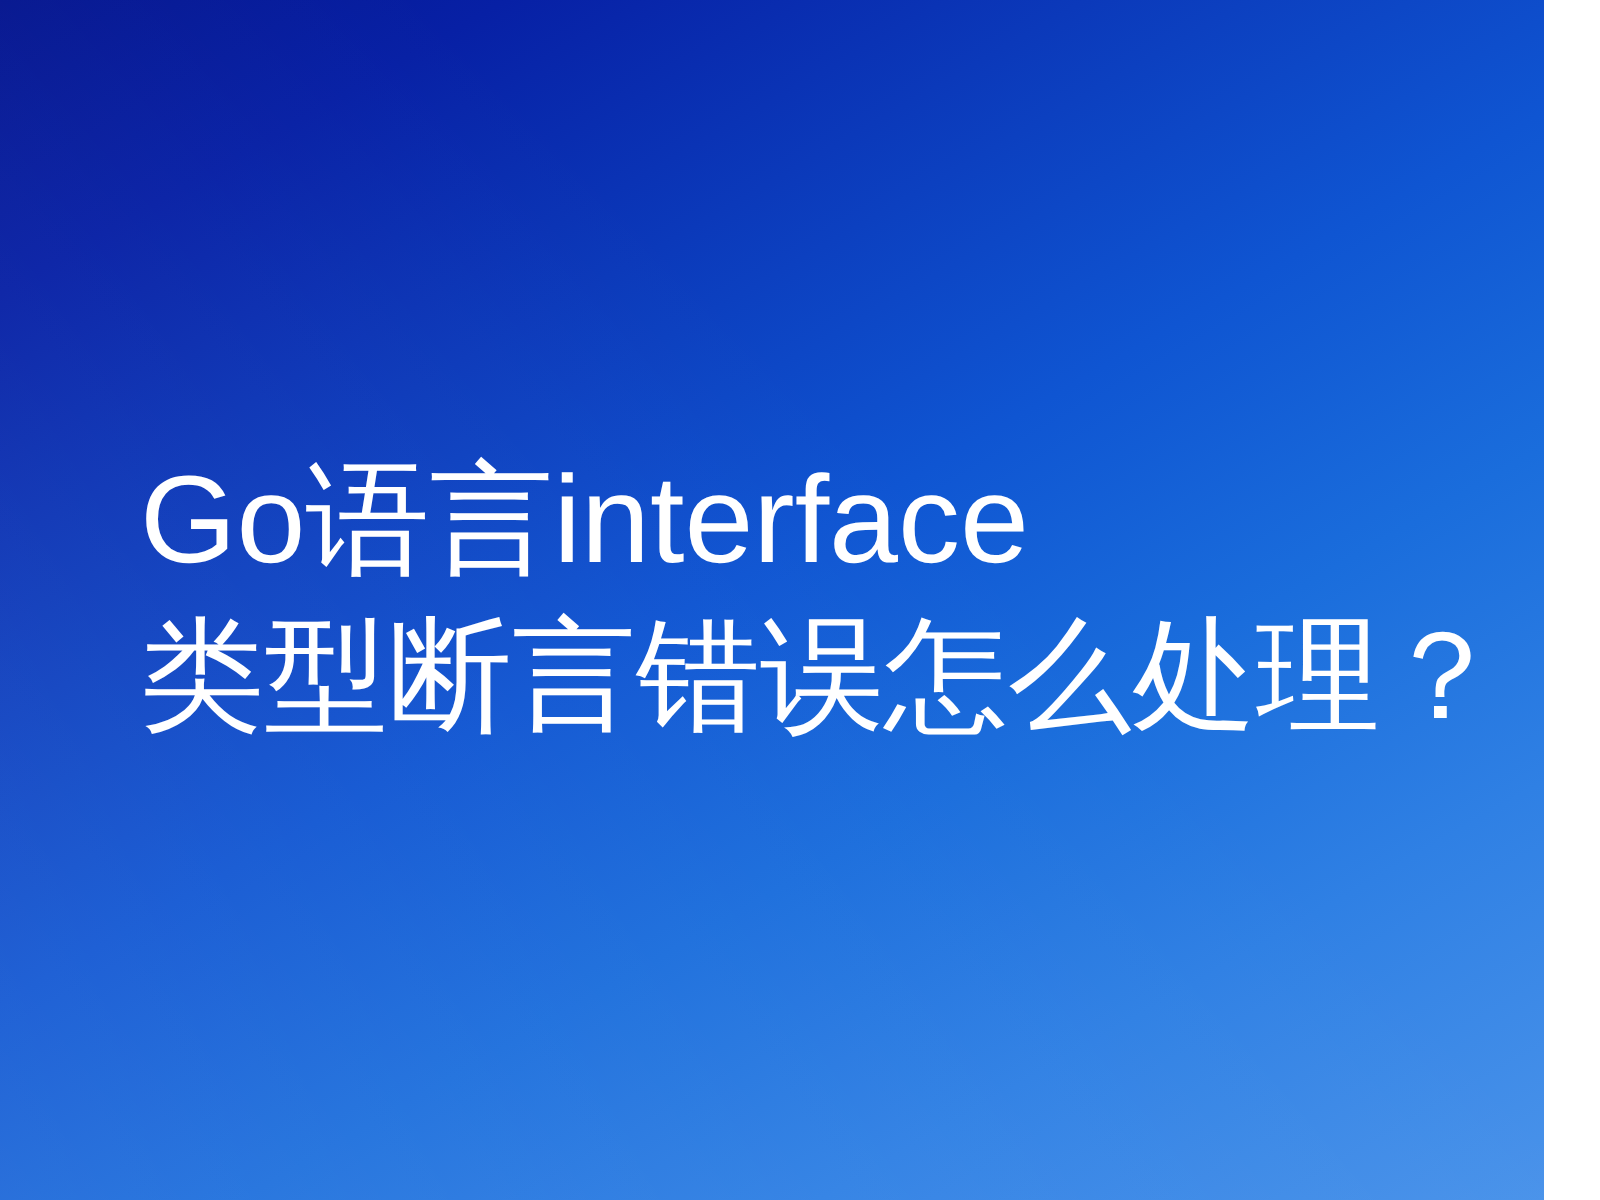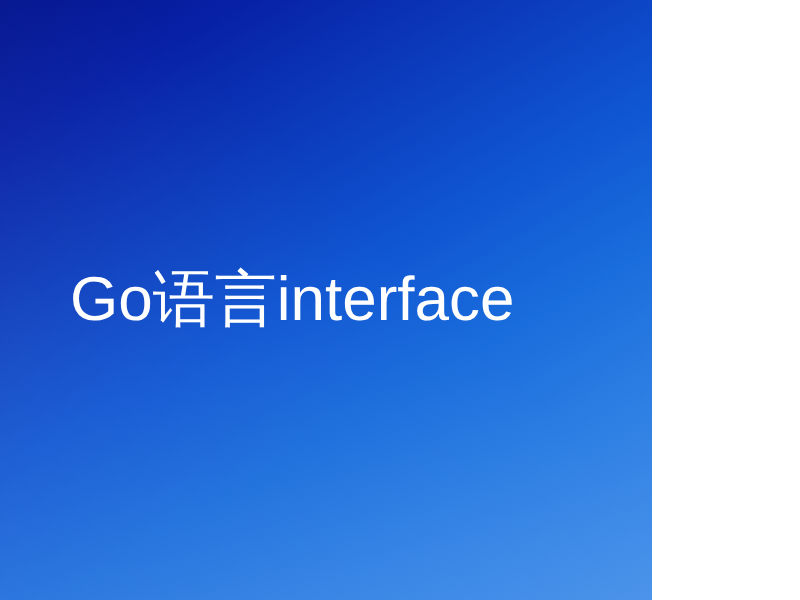--- a/index.html
+++ b/index.html
@@ -4,21 +4,21 @@
 <title>Title Banner</title>
 <style>
   html, body {
     margin: 0;
     padding: 0;
     background: #ffffff;
   }
 
   #banner {
     position: relative;
-    width: 652px;
+    width: 772px;
     height: 600px;
     overflow: hidden;
     
     background-color: #0a46c4;
     background-image:
       linear-gradient(150deg,
         #04158f 0%,
         #0720a5 14%,
         #0b39ba 30%,
         #0f55d2 48%,
@@ -61,15 +61,16 @@
     text-rendering: geometricPrecision;
   }
 </style>
 </head>
 <body>
 
 <div id="banner">
 
   <div class="title-block">
     <span class="title-line">Go语言interface</span>
+    <span class="title-line">类型断言错误怎么处理？</span>
   </div>
 
 </div>
 
 </body></html>

